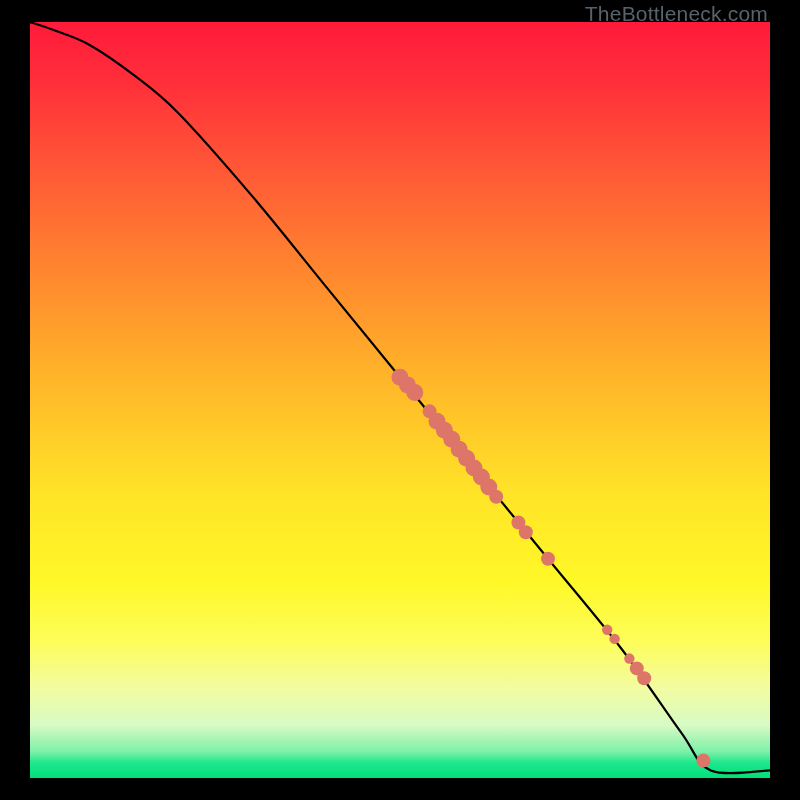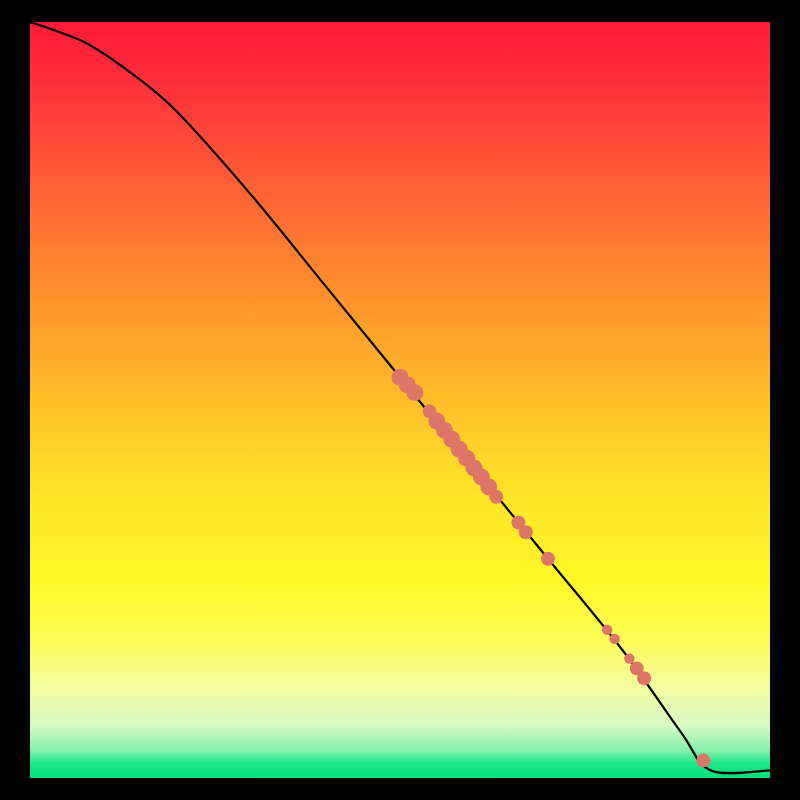--- a/index.html
+++ b/index.html
@@ -95,13 +95,14 @@
           <circle cx="518" cy="536.76" r="7" class="dot"></circle>
           <circle cx="577.2" cy="607.824" r="5.2" class="dot"></circle>
           <circle cx="584.6" cy="616.896" r="5.2" class="dot"></circle>
           <circle cx="599.4000000000001" cy="636.552" r="5.2" class="dot"></circle>
           <circle cx="606.8" cy="646.38" r="7" class="dot"></circle>
           <circle cx="614.1999999999999" cy="656.208" r="7" class="dot"></circle>
           <circle cx="673.4" cy="738.612" r="7" class="dot"></circle>
         </g>
     </svg>
   </div>
+  <div class="watermark">TheBottleneck.com</div>
 </div>
 
 </body></html>

